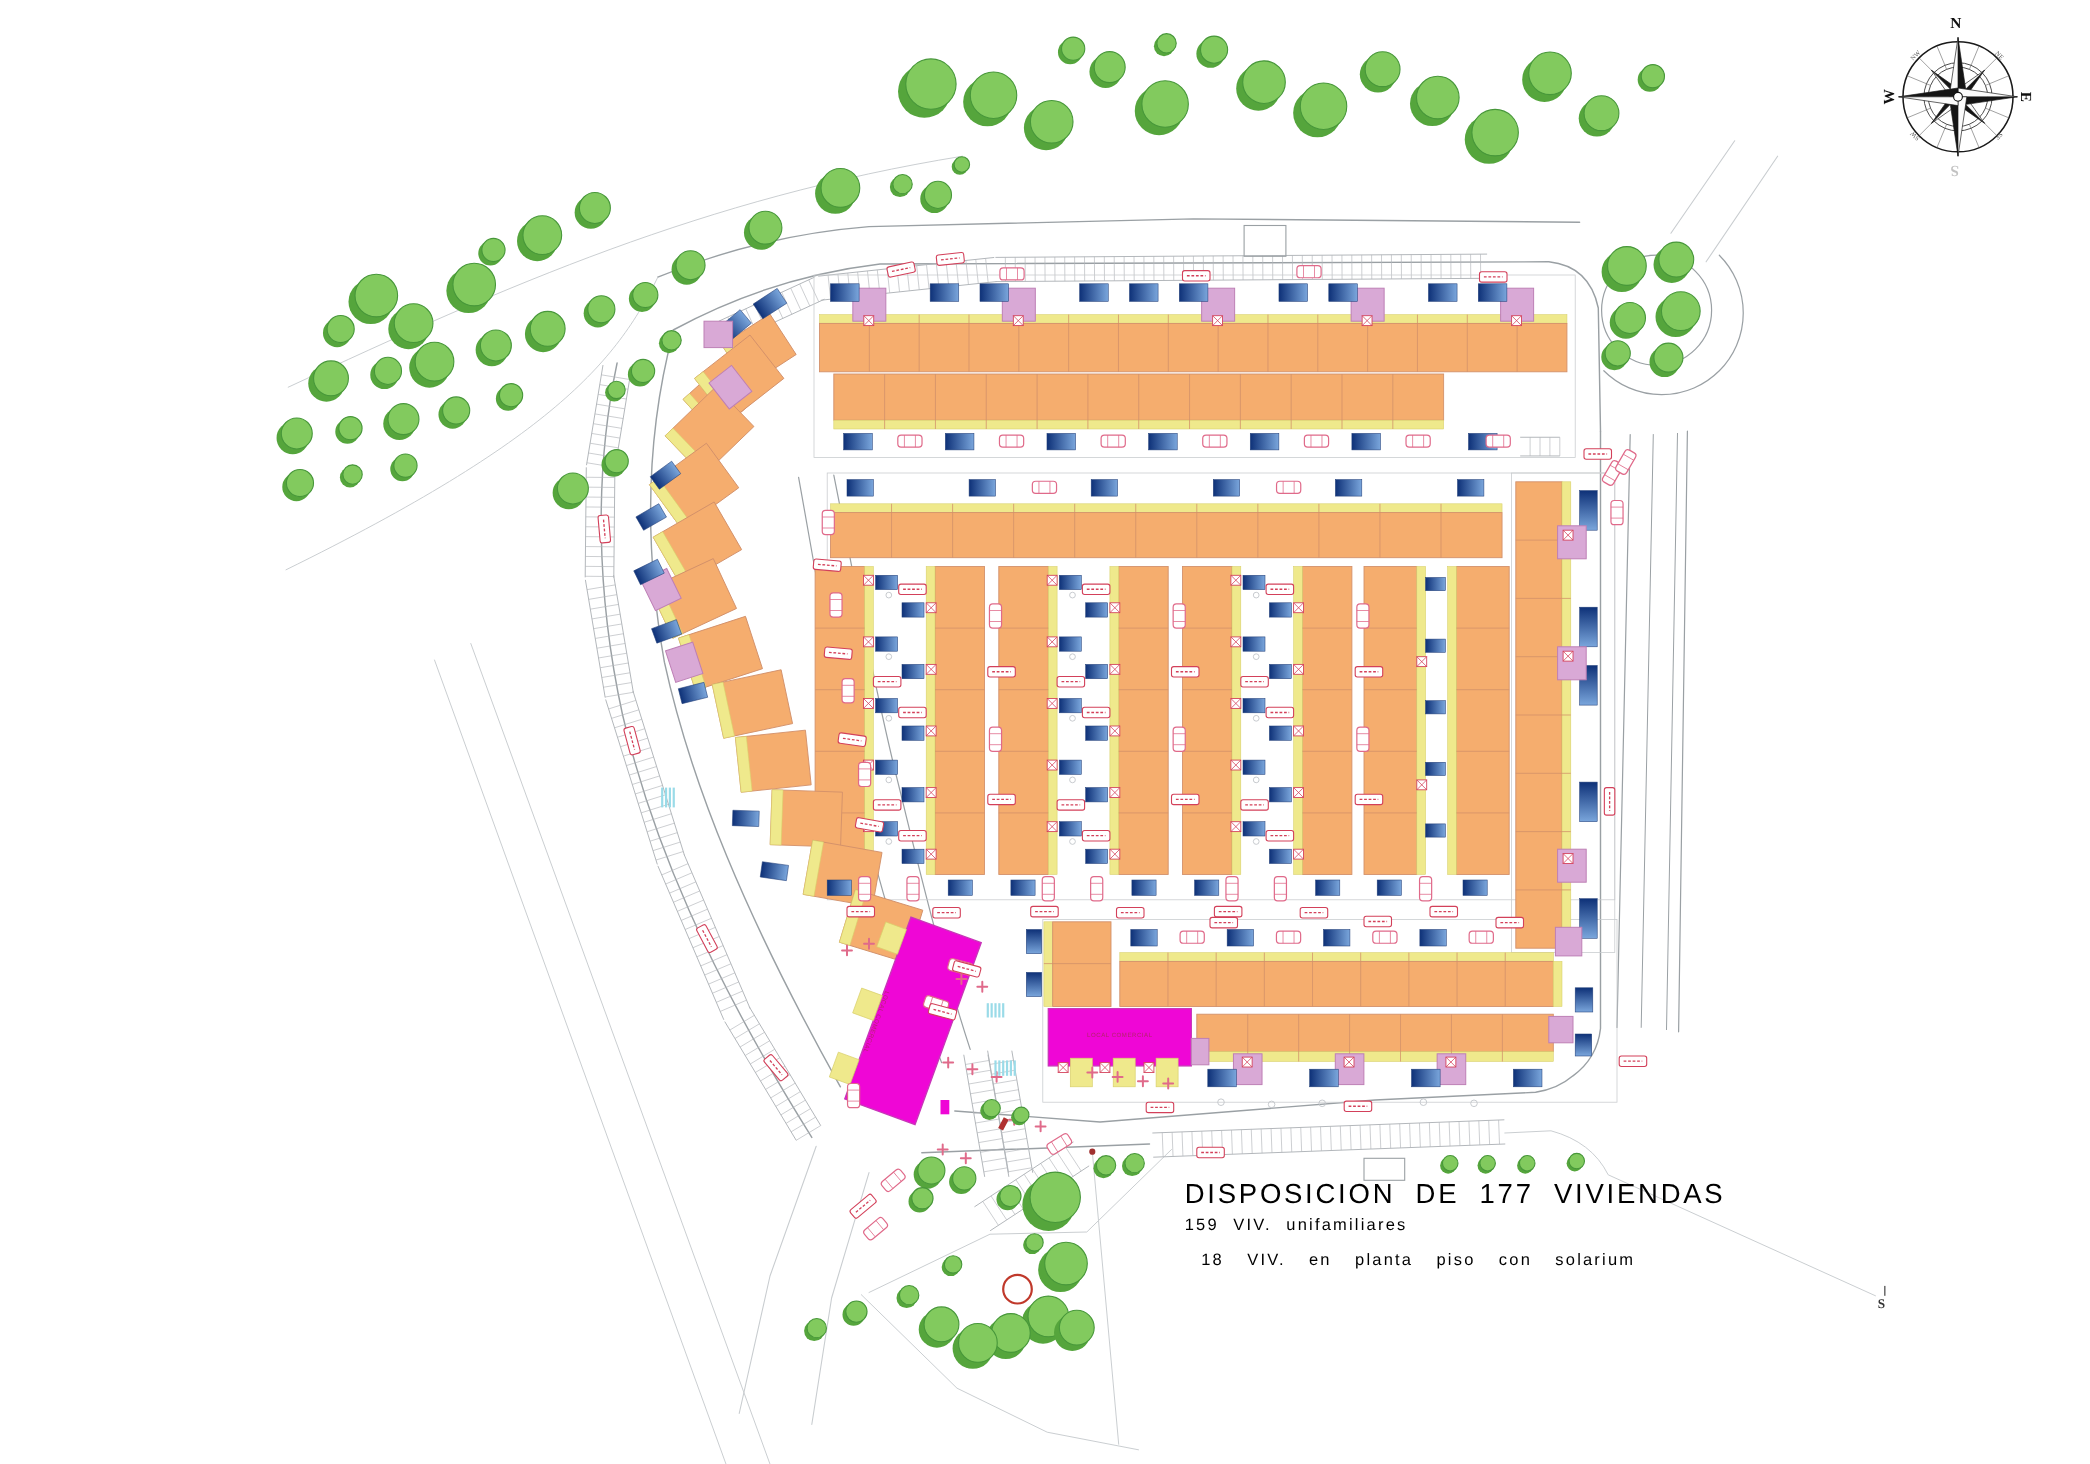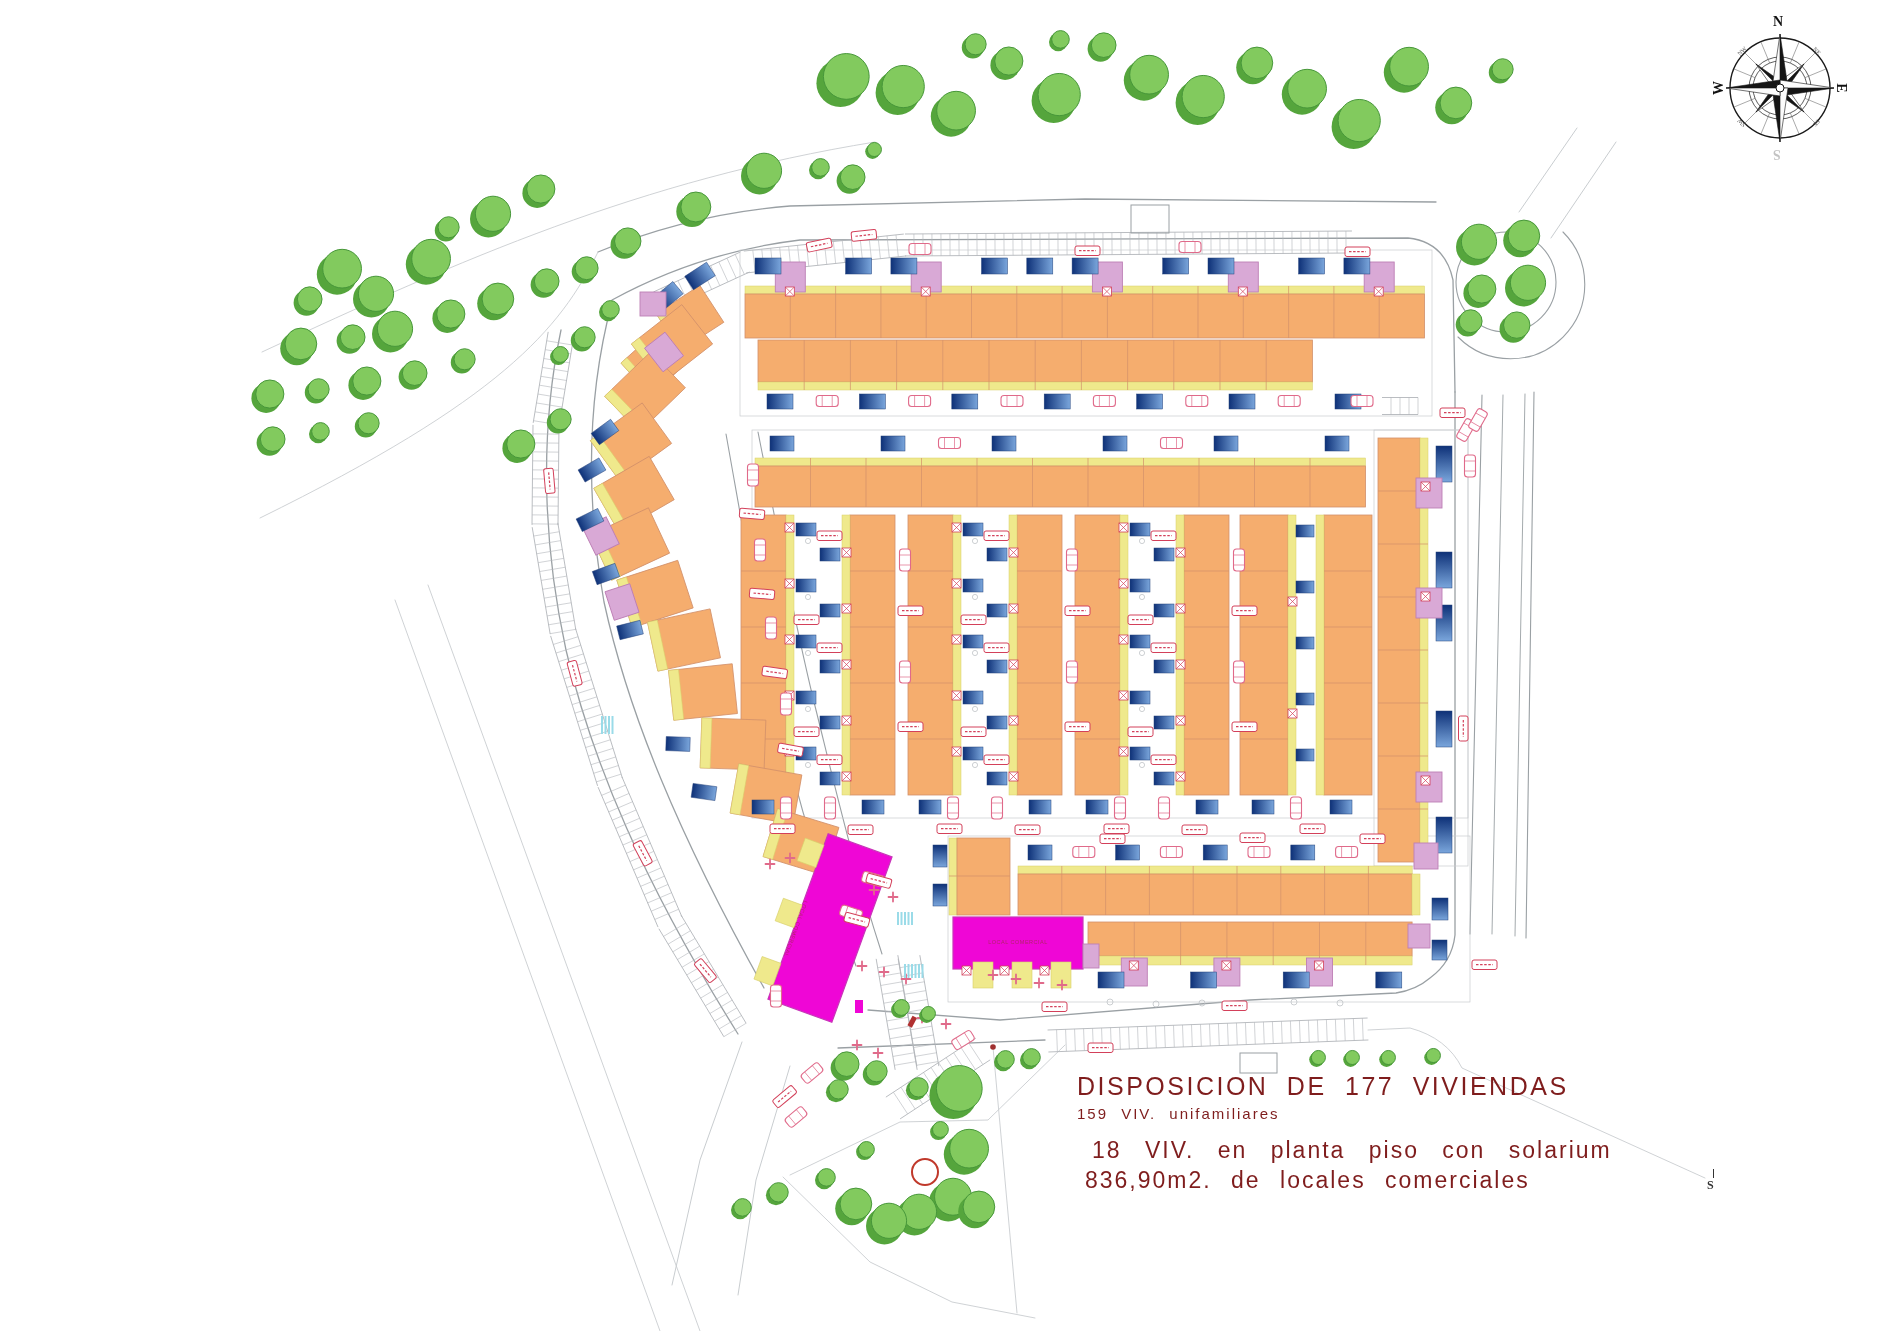--- a/index.html
+++ b/index.html
@@ -1,23 +1,23 @@
 <!DOCTYPE html>
 <html><head>
 <meta charset="utf-8">
 <style>
   html,body{margin:0;padding:0;background:#fff;}
   #stage{position:relative;width:1900px;height:1331px;background:#ffffff;overflow:hidden;
          font-family:"Liberation Sans",sans-serif;}
   #map{position:absolute;left:0;top:0;}
   .ovl{position:absolute;white-space:nowrap;}
-  .legend-line{color:#7f1d1d;font-family:"Liberation Sans",sans-serif;}
+  .legend-line{color:#000000;font-family:"Liberation Sans",sans-serif;}
   #lg1{left:1077px;top:1072px;font-size:25px;letter-spacing:2.5px;word-spacing:9px;}
   #lg2{left:1077px;top:1105px;font-size:15px;letter-spacing:2px;word-spacing:7px;}
-  #lg3{left:1092px;top:1137px;font-size:23px;letter-spacing:2px;word-spacing:15px;}
+  #lg3{left:1092px;top:1137px;font-size:15px;letter-spacing:2px;word-spacing:15px;}
   #lg4{left:1085px;top:1167px;font-size:23px;letter-spacing:2px;word-spacing:11px;}
   .compass-letter{font-family:"Liberation Serif",serif;font-size:14px;color:#111;font-weight:bold;}
   .compass-ord{font-family:"Liberation Serif",serif;font-size:6px;color:#555;}
   .comm-label{font-size:5.5px;color:#b3236b;letter-spacing:.5px;}
   #comm1{left:806px;top:898px;transform:rotate(110deg);transform-origin:left center;}
   #comm2{left:977px;top:939px;width:82px;text-align:center;}
   #scale-bar{left:1713px;top:1169px;height:9px;border-left:1.5px solid #333;width:0;}
   #scale-letter{left:1707px;top:1178px;font-family:"Liberation Serif",serif;font-size:12px;color:#333;font-weight:bold;}
 </style>
 </head>
@@ -1334,21 +1334,20 @@
         <path d="M1780,142 L1788,88 L1780,88 Z" fill="#fbfbfb" stroke="#151515" stroke-width="0.6"></path>
         <path d="M1726,88.00000000000001 L1780,80 L1780,88 Z" fill="#151515" stroke="#151515" stroke-width="0.6"></path>
         <path d="M1726,88.00000000000001 L1780,96 L1780,88 Z" fill="#fbfbfb" stroke="#151515" stroke-width="0.6"></path>
         <circle cx="1780" cy="88" r="4" fill="#fff" stroke="#111" stroke-width="1"></circle>
       </g>
     </svg>
 
   <div class="ovl legend-line" id="lg1">DISPOSICION DE 177 VIVIENDAS</div>
   <div class="ovl legend-line" id="lg2">159 VIV. unifamiliares</div>
   <div class="ovl legend-line" id="lg3">18 VIV. en planta piso con solarium</div>
-  <div class="ovl legend-line" id="lg4">836,90m2. de locales comerciales</div>
 
   <div class="ovl compass-letter" style="left:1773px;top:14px;">N</div>
   <div class="ovl compass-letter" style="left:1836px;top:80px;transform:rotate(90deg);">E</div>
   <div class="ovl compass-letter" style="left:1712px;top:80px;transform:rotate(-90deg);">W</div>
   <div class="ovl compass-letter" style="left:1773px;top:146px;transform:rotate(180deg);opacity:.25;">S</div>
   <div class="ovl compass-ord" style="left:1813px;top:48px;transform:rotate(45deg);">NE</div>
   <div class="ovl compass-ord" style="left:1813px;top:120px;transform:rotate(135deg);">SE</div>
   <div class="ovl compass-ord" style="left:1737px;top:120px;transform:rotate(-135deg);">SW</div>
   <div class="ovl compass-ord" style="left:1737px;top:48px;transform:rotate(-45deg);">NW</div>
 

